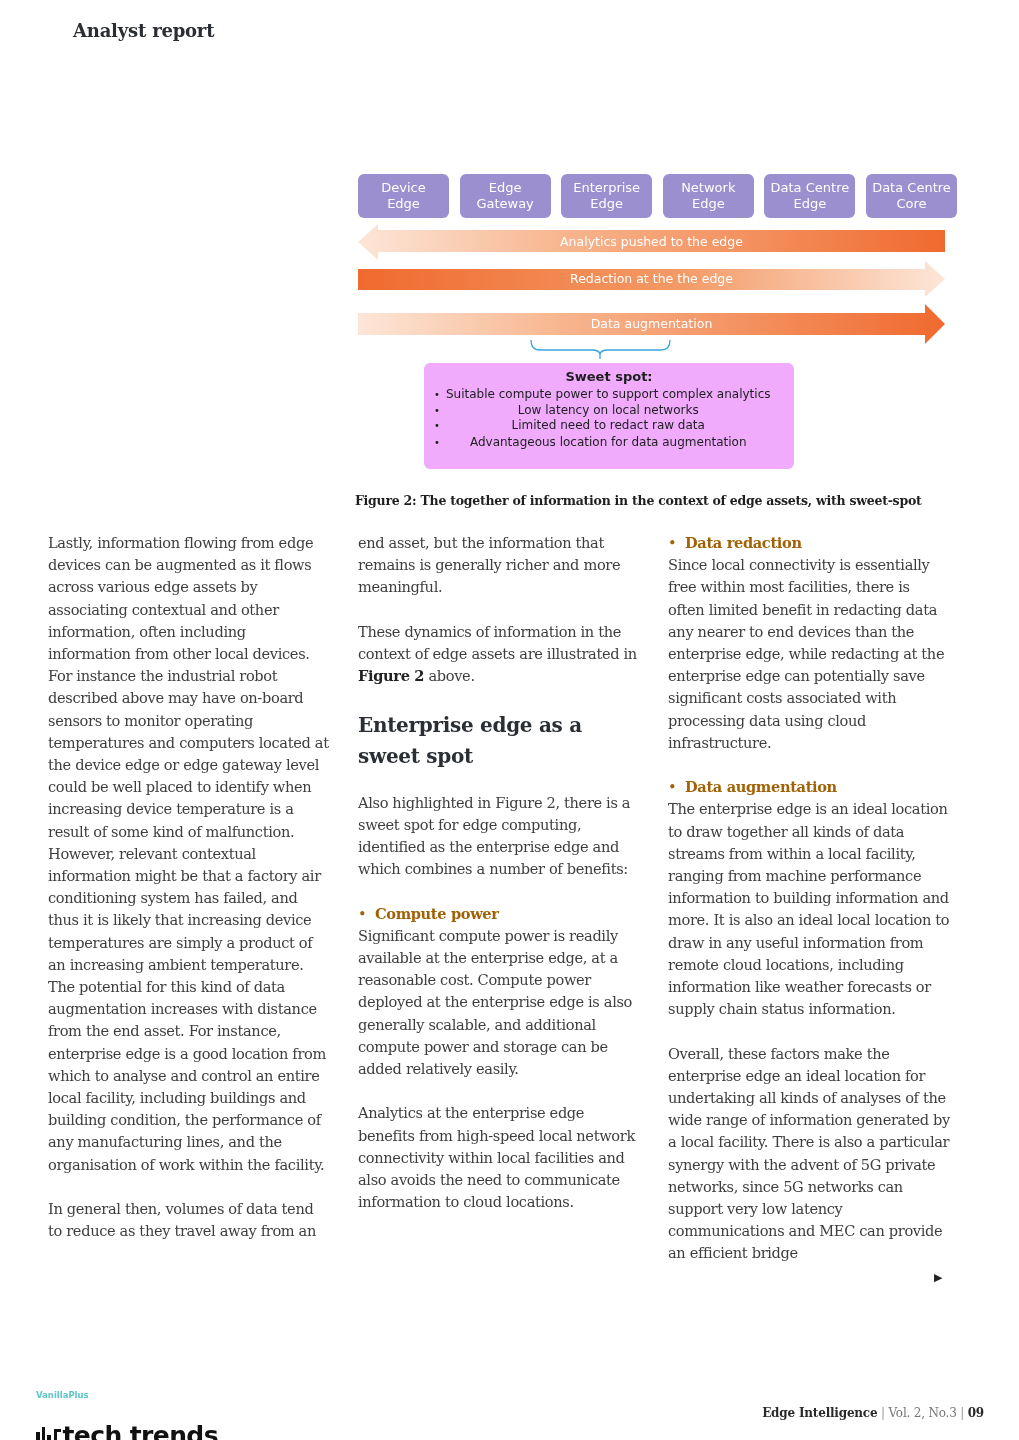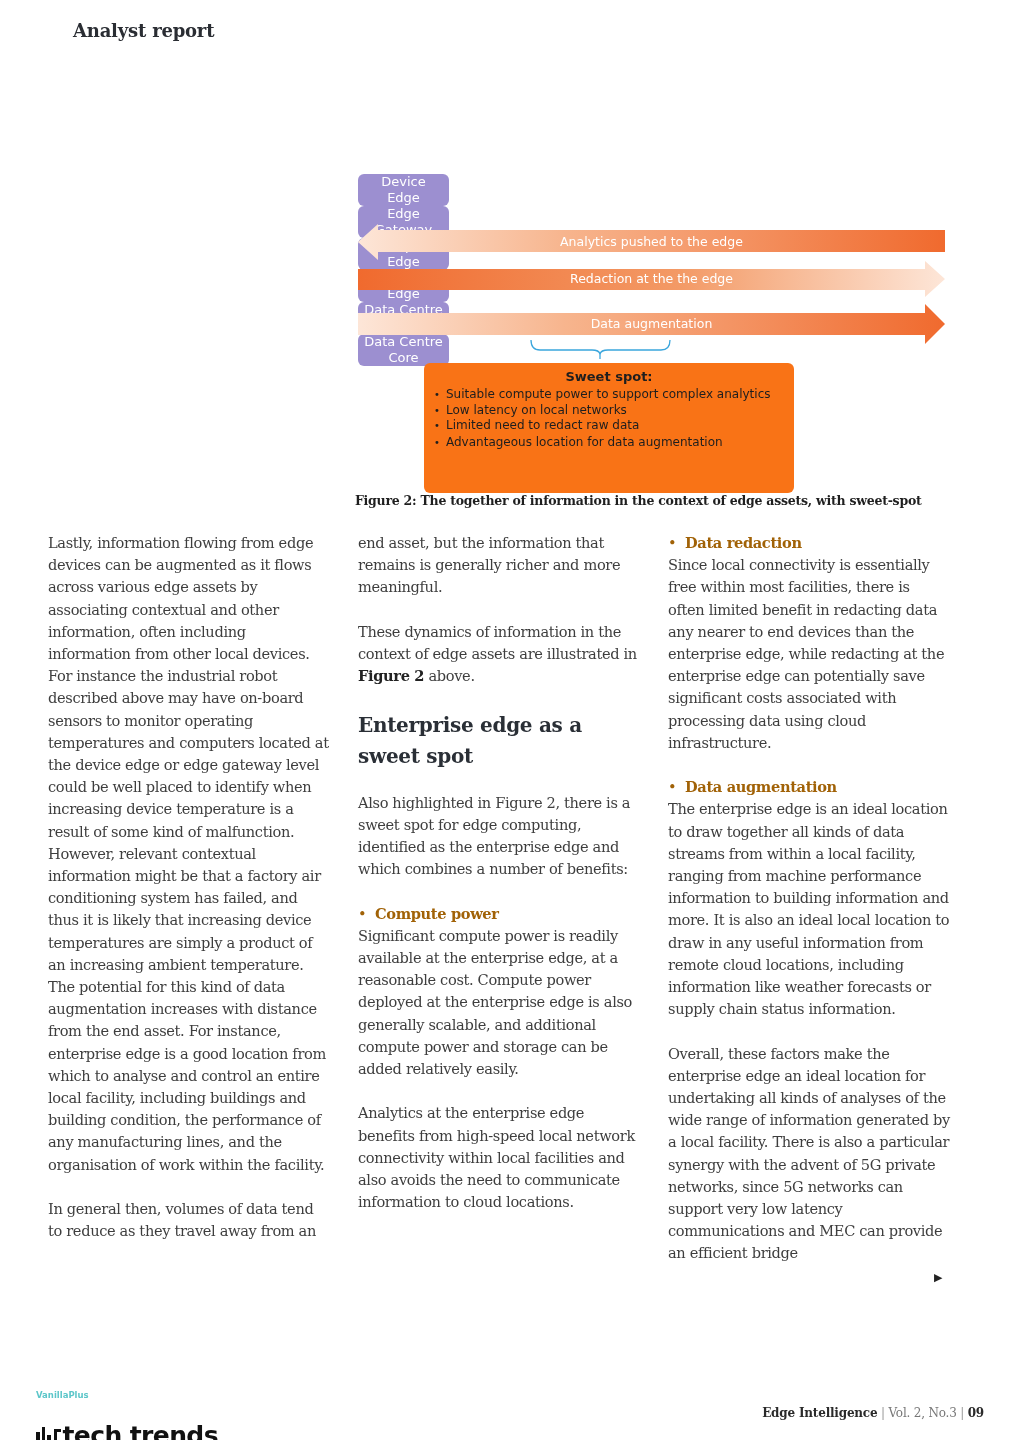--- a/index.html
+++ b/index.html
@@ -1,29 +1,29 @@
 <!DOCTYPE html>
 <html><head>
 <meta charset="utf-8">
 <style>
   html, body { margin: 0; padding: 0; background: #ffffff; }
   body { width: 1019px; height: 1440px; position: relative; overflow: hidden; font-family: "DejaVu Serif", serif; color: #3a3a3a; }
   .header-title { position: absolute; left: 73px; top: 20px; font-family: "DejaVu Serif", serif; font-weight: bold; font-size: 18px; color: #2a2d33; letter-spacing: -0.2px; }
 
   
   .diagram { position: absolute; left: 358px; top: 174px; width: 587px; height: 296px; font-family: "DejaVu Sans", sans-serif; }
-  .assets { position: absolute; left: 0; top: 0; width: 544px; height: 44px; display: flex; justify-content: space-between; flex-direction: column; }
+  .assets { position: absolute; left: 0; top: 0; width: 599px; height: 44px; display: flex; justify-content: space-between; }
   .asset { width: 91px; height: 44px; background: #9c8fd0; border-radius: 6px; color: #ffffff; font-size: 13px; line-height: 16px; display: flex; align-items: center; justify-content: center; text-align: center; white-space: pre-line; }
   .arrow { position: absolute; left: 0; width: 587px; height: 30px; }
   .arrow svg { position: absolute; left: 0; top: 0; }
   .arrow-label { position: absolute; left: 0; right: 0; top: 0; height: 30px; line-height: 30px; text-align: center; color: #ffffff; font-size: 12.5px; }
   .brace { position: absolute; left: 172px; top: 164px; }
-  .sweet { position: absolute; left: 66px; top: 189px; width: 370px; height: 130px; background: #f97316; border-radius: 6px; }
+  .sweet { position: absolute; left: 66px; top: 189px; width: 370px; height: 106px; background: #f0abfc; border-radius: 6px; }
   .sweet-title { position: absolute; left: 0; right: 0; top: 6px; text-align: center; font-weight: bold; font-size: 13px; color: #1e1e1e; }
-  .sweet ul { position: absolute; left: 10px; top: 24px; margin: 0; padding: 0; list-style: none; font-size: 12px; color: #1e1e1e; }
+  .sweet ul { position: absolute; left: 10px; top: 24px; margin: 0; padding: 0; list-style: none; font-size: 12px; color: #1e1e1e; text-align: center; }
   .sweet li { line-height: 15.5px; padding-left: 12px; position: relative; }
   .sweet li::before { content: "•"; position: absolute; left: 0; top: 0; font-size: 10px; }
   .sweet li:last-child { margin-top: 1.5px; }
 
   .caption { position: absolute; left: 355px; top: 493px; font-family: "DejaVu Serif", serif; font-weight: bold; font-size: 12.5px; color: #1f1f1f; letter-spacing: -0.25px; }
 
   
   .col { position: absolute; top: 532px; width: 282px; font-family: "DejaVu Serif", serif; font-size: 14.6px; line-height: 22.2px; color: #3e3e3e; letter-spacing: -0.35px; }
   .col p { margin: 0 0 22.2px 0; }
   .col1 { left: 48px; }

